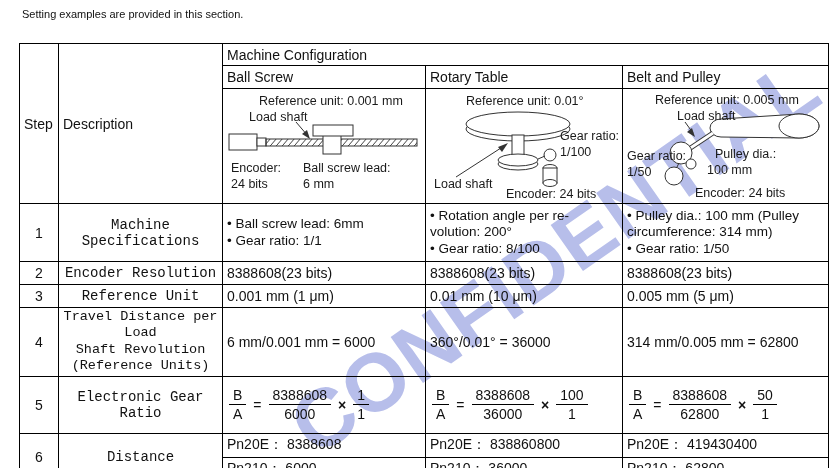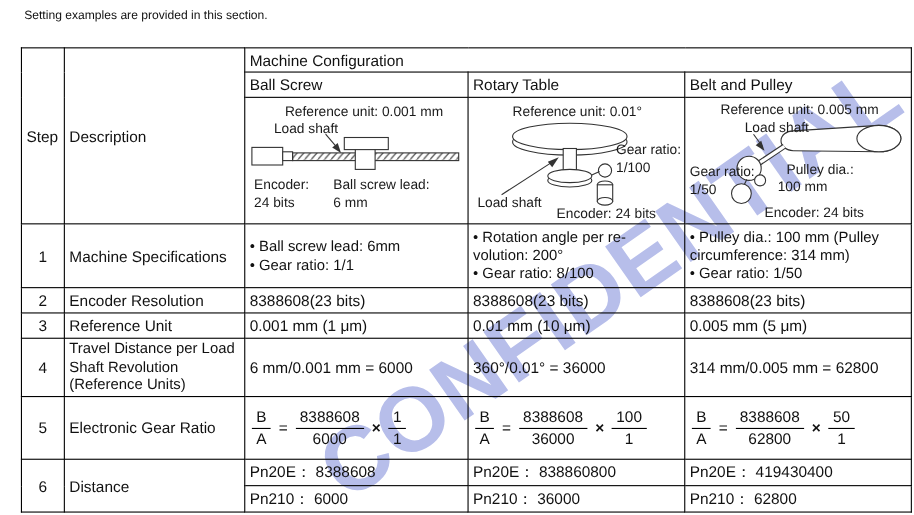--- a/index.html
+++ b/index.html
@@ -18,21 +18,21 @@
   table.main {
     position:absolute; left:19px; top:43px; z-index:1;
     border-collapse:collapse; table-layout:fixed; background:transparent;
   }
   td {
     border:1px solid #000; padding:1px 4px; font-size:14px;
     vertical-align:middle; background:transparent; overflow:hidden;
   }
   td.hdr { text-align:left; font-size:14px; }
   td.c-step { text-align:center; }
-  td.c-desc { text-align:left; }
+  td.c-desc { text-align:center;font-family:Liberation Mono, monospace; }
   tr.rhh1 td { height:22px; }
   tr.rhh2 td { height:23px; }
   tr.rhd  td { height:115px; }
   tr.rh1  td { height:58px; }
   tr.rh2  td { height:23px; }
   tr.rh3  td { height:23px; }
   tr.rh4  td { height:53px; }
   tr.rh5  td { height:57px; }
   tr.rh6  td { height:24px; }
   .lines div { line-height:1.22; font-size:13.5px; }

